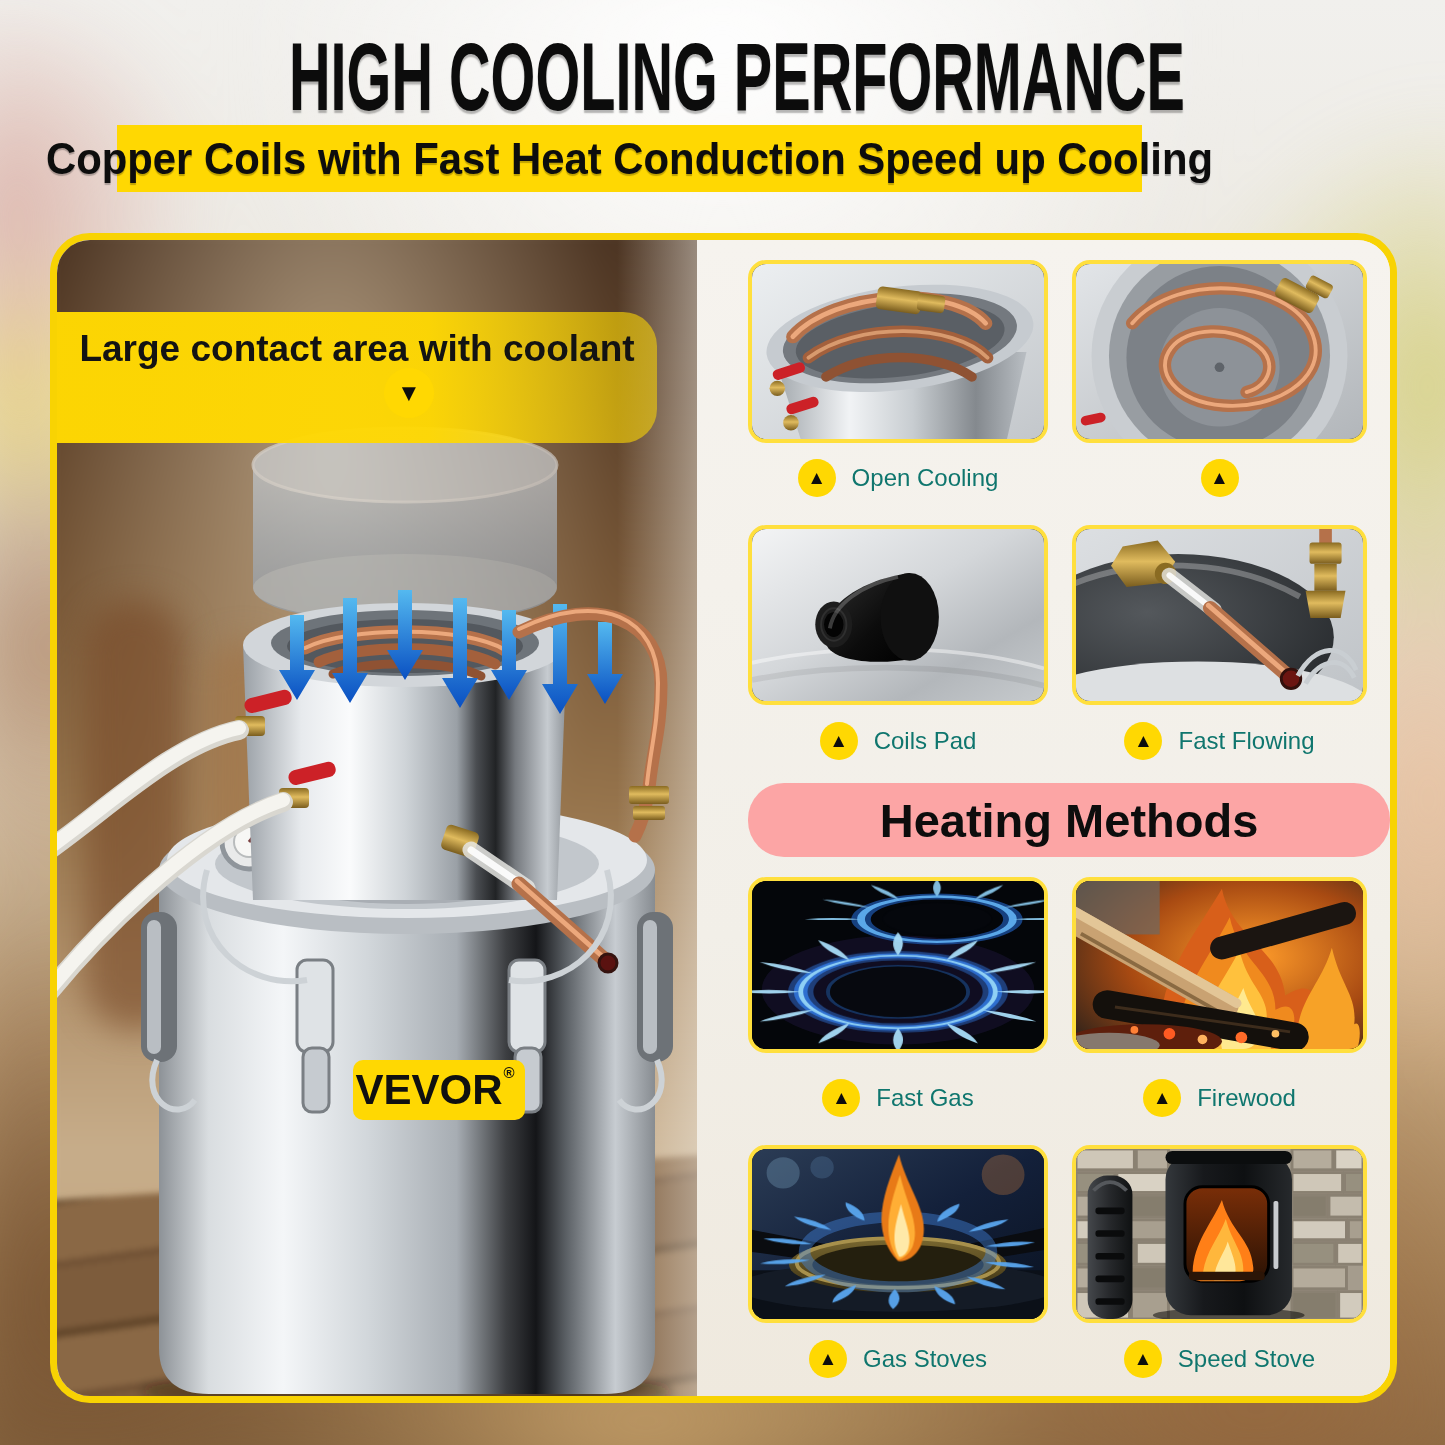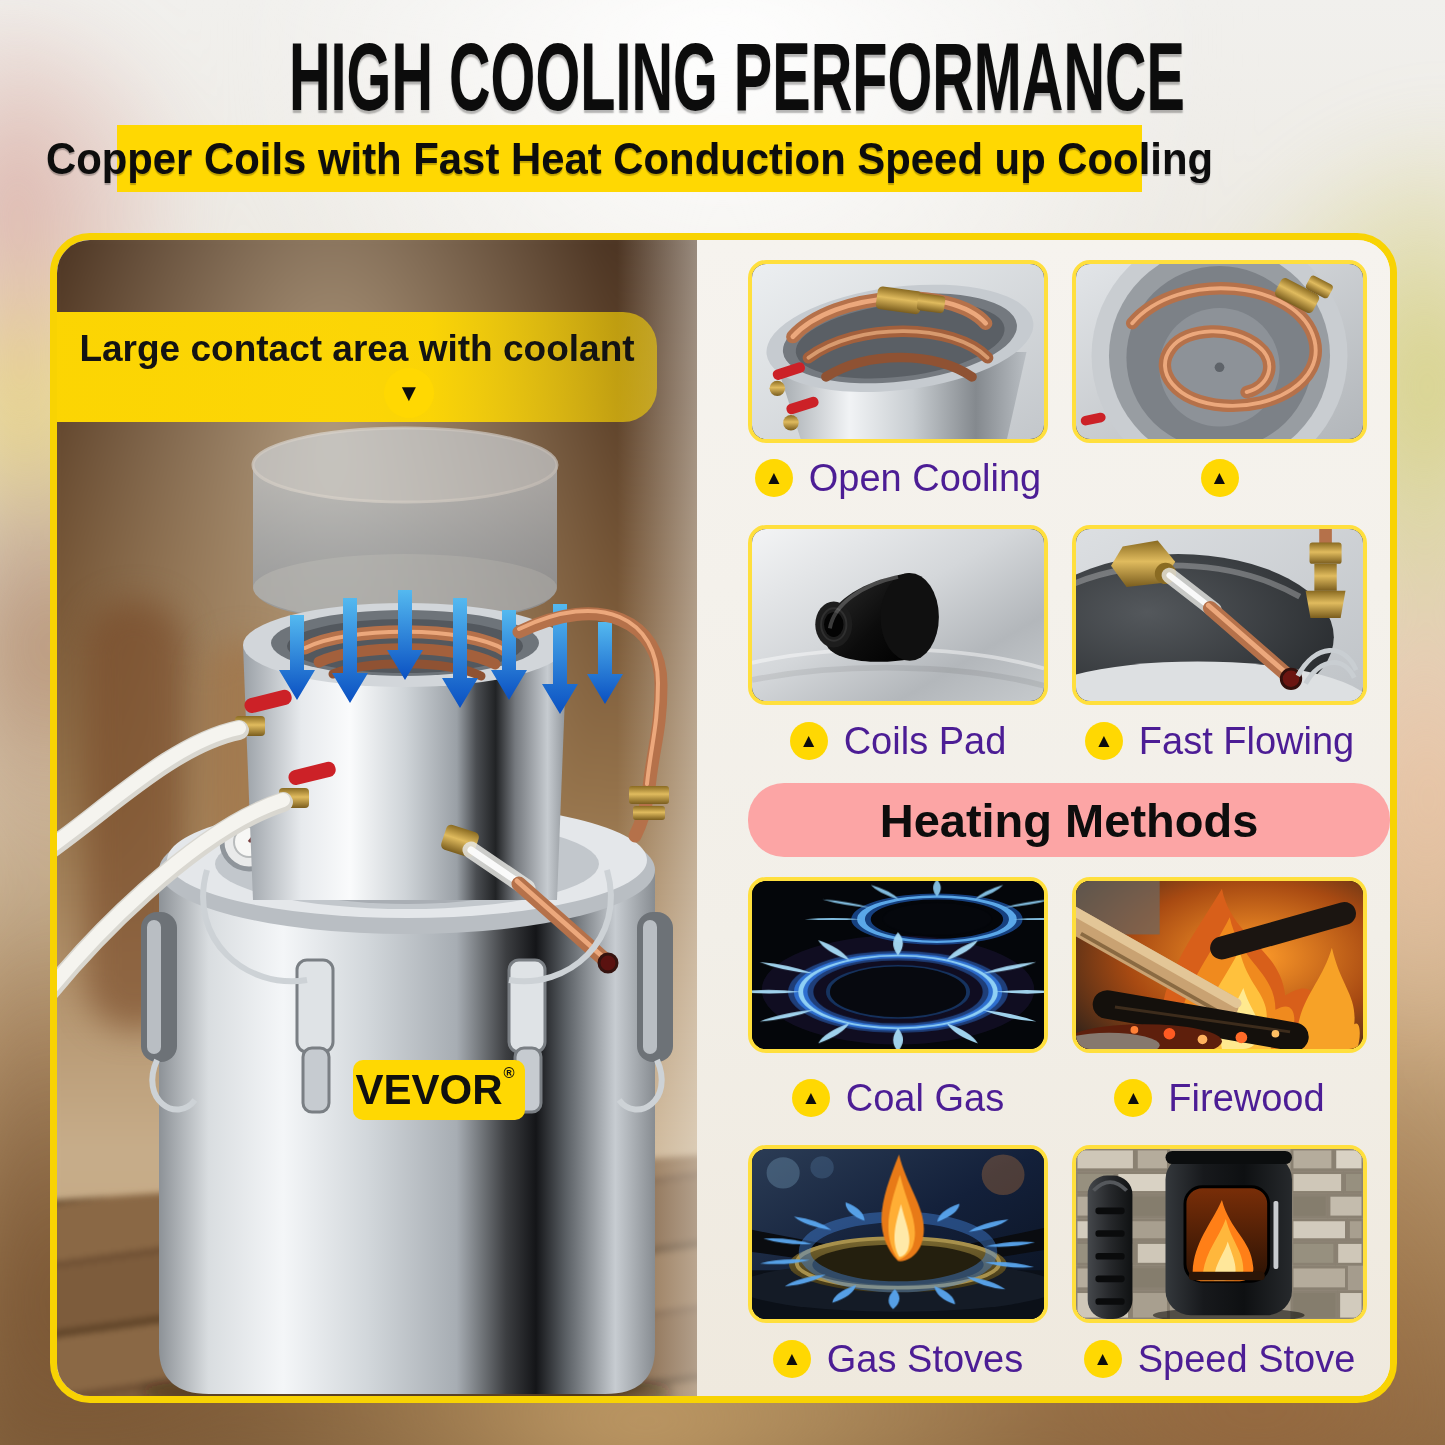--- a/index.html
+++ b/index.html
@@ -43,21 +43,21 @@
   .barrel.b2{left:148px;top:400px;width:76px;height:380px;background:rgba(160,110,62,.5);}
   .wood-table{position:absolute;left:-35px;top:935px;width:800px;height:300px;
     transform:rotate(-4deg);filter:blur(3px);
     background:repeating-linear-gradient(176deg,#5d4227 0 7px,#8a6845 7px 64px,#6e4f33 64px 70px,#7d5c3c 70px 132px);}
   .scene-fade{position:absolute;left:560px;top:0;width:220px;height:100%;
     background:linear-gradient(90deg,rgba(243,240,233,0) 0%,#f3f0e9 80%);}
   .right-panel{position:absolute;left:640px;top:0;right:0;bottom:0;
     background:linear-gradient(180deg,#f6f3ee 0%,#f2efe8 60%,#efe9de 100%);}
 
   
-  .callout{position:absolute;left:0;top:72px;width:600px;height:110px;
+  .callout{position:absolute;left:0;top:72px;width:600px;height:131px;
     background:linear-gradient(90deg,rgba(255,216,2,.98) 0%,rgba(255,216,2,.96) 62%,rgba(255,216,2,.55) 100%);
     border-radius:0 34px 34px 0;}
   .callout-text{position:absolute;left:0;top:16px;width:100%;text-align:center;
     font-size:37px;font-weight:700;color:#131313;}
   .callout-pin{position:absolute;left:327px;top:56px;width:50px;height:50px;border-radius:50%;
     background:#ffd802;display:flex;align-items:center;justify-content:center;
     font-size:24px;color:#0d0d0d;}
 
   
   .tile{position:absolute;border:4px solid #ffdf3d;border-radius:18px;overflow:hidden;background:#000;}
@@ -75,21 +75,21 @@
   .l-r1c1{left:691px;top:213px;width:300px;}
   .l-r1c2{left:1015px;top:213px;width:295px;}
   .l-r2c1{left:691px;top:476px;width:300px;}
   .l-r2c2{left:1015px;top:476px;width:295px;}
   .l-r3c1{left:691px;top:833px;width:300px;}
   .l-r3c2{left:1015px;top:833px;width:295px;}
   .l-r4c1{left:691px;top:1094px;width:300px;}
   .l-r4c2{left:1015px;top:1094px;width:295px;}
   .bullet{width:38px;height:38px;border-radius:50%;background:#ffd802;flex:0 0 auto;
     display:flex;align-items:center;justify-content:center;font-size:19px;color:#0d0d0d;}
-  .label-text{font-size:38px;color:#4c1d95;white-space:nowrap;}
+  .label-text{font-size:24px;color:#0f766e;white-space:nowrap;}
 
   .heating-banner{position:absolute;left:691px;top:543px;width:642px;height:74px;border-radius:36px;
     background:#fca5a5;display:flex;align-items:center;justify-content:center;}
   .heating-title{font-size:47px;font-weight:700;color:#0d0d0d;}
 
   .product-svg{position:absolute;left:0;top:160px;width:700px;height:1010px;}
 </style>
 </head>
 <body>
 
@@ -621,21 +621,21 @@
     <div class="label-row l-r2c1">
       <span class="bullet">▲</span>
       <span class="label-text">Coils Pad</span>
     </div>
     <div class="label-row l-r2c2">
       <span class="bullet">▲</span>
       <span class="label-text">Fast Flowing</span>
     </div>
     <div class="label-row l-r3c1">
       <span class="bullet">▲</span>
-      <span class="label-text">Coal Gas</span>
+      <span class="label-text">Fast Gas</span>
     </div>
     <div class="label-row l-r3c2">
       <span class="bullet">▲</span>
       <span class="label-text">Firewood</span>
     </div>
     <div class="label-row l-r4c1">
       <span class="bullet">▲</span>
       <span class="label-text">Gas Stoves</span>
     </div>
     <div class="label-row l-r4c2">

